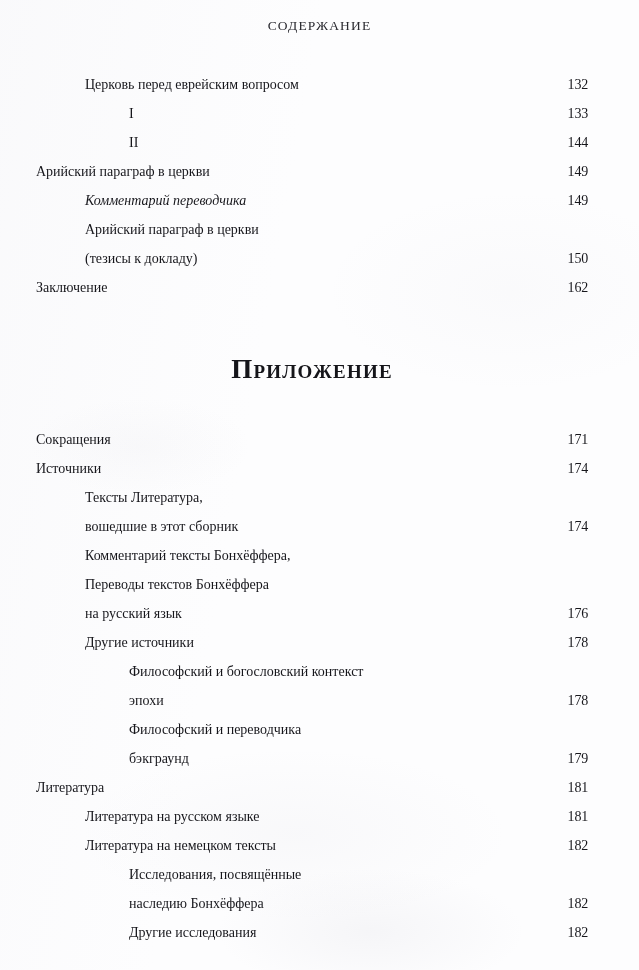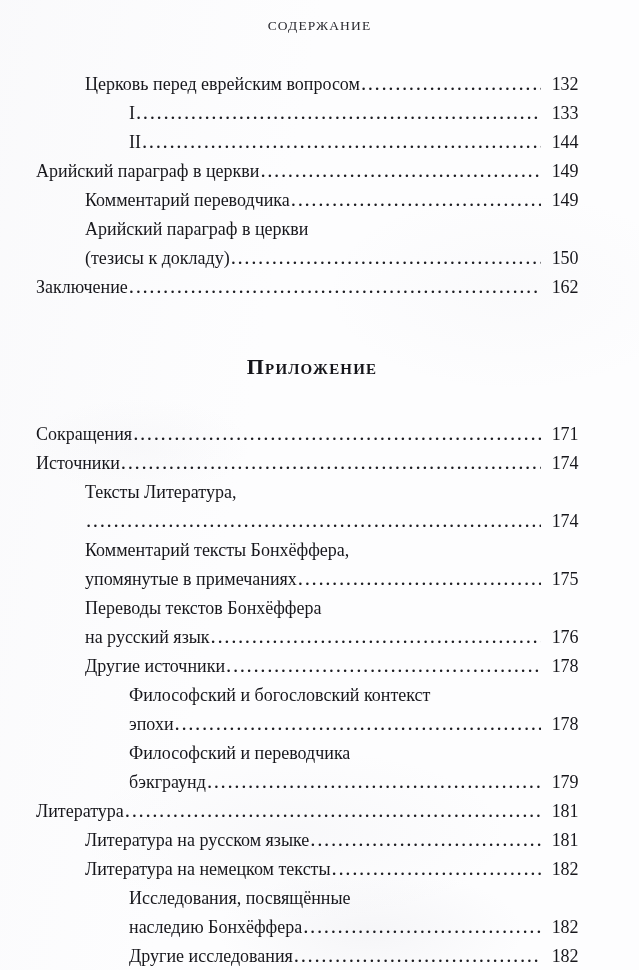--- a/index.html
+++ b/index.html
@@ -53,37 +53,37 @@
 
   .toc {
     position: absolute;
     top: 70px;
     left: 36px;
     width: 552px;
   }
 
   .part-title {
     text-align: center;
-    font-size: 22px;
+    font-size: 27px;
     letter-spacing: 1.2px;
     color: #15151a;
     margin: 0;
     font-variant: small-caps;
     text-transform: lowercase;
   }
   .part-title::first-letter {
     text-transform: uppercase;
   }
 
   .spacer-lg { height: 52px; }
   .spacer-md { height: 40px; }
 
   
   .entry {
-    font-size: 18px;
+    font-size: 14px;
     line-height: 29px;
     color: #17171c;
     margin: 0;
   }
   .entry-line {
     display: flex;
     align-items: baseline;
     white-space: nowrap;
     line-height: 29px;
   }
@@ -101,36 +101,36 @@
   .leader::before {
     content: "......................................................................................................................................";
     display: block;
     letter-spacing: 1.6px;
     color: #1d1d22;
     font-size: 21px;
     line-height: 1em;
   }
   .pageno {
     flex: 0 0 auto;
-    text-align: center;
+    text-align: right;
     min-width: 46px;
     letter-spacing: -0.2px;
   }
   
   .entry-line.cont .leader,
   .entry-line.cont .pageno {
     visibility: hidden;
   }
 
   
   .lvl0 { margin-left: 0px;  }
   .lvl1 { margin-left: 49px; }
   .lvl2 { margin-left: 93px; }
 
-  .italic .entry-text { }
+  .italic .entry-text { font-style: italic; }
 </style>
 </head>
 <body>
 
 <div class="page">
   <div class="paper-grain"></div>
 
   <div class="running-head">Содержание</div>
 
   <div class="toc">
@@ -214,32 +214,28 @@
               <span class="pageno">174</span>
             </div>
           </div>
           <div class="entry lvl1">
             <div class="entry-line cont">
               <span class="entry-text">Тексты Литература,</span>
               <span class="leader"></span>
               <span class="pageno">174</span>
             </div>
             <div class="entry-line">
+              <span class="entry-text">вошедшие в этот сборник</span>
               <span class="leader"></span>
               <span class="pageno">174</span>
             </div>
           </div>
           <div class="entry lvl1">
             <div class="entry-line cont">
               <span class="entry-text">Комментарий тексты Бонхёффера,</span>
-              <span class="leader"></span>
-              <span class="pageno">175</span>
-            </div>
-            <div class="entry-line">
-              <span class="entry-text">упомянутые в примечаниях</span>
               <span class="leader"></span>
               <span class="pageno">175</span>
             </div>
           </div>
           <div class="entry lvl1">
             <div class="entry-line cont">
               <span class="entry-text">Переводы текстов Бонхёффера</span>
               <span class="leader"></span>
               <span class="pageno">176</span>
             </div>

